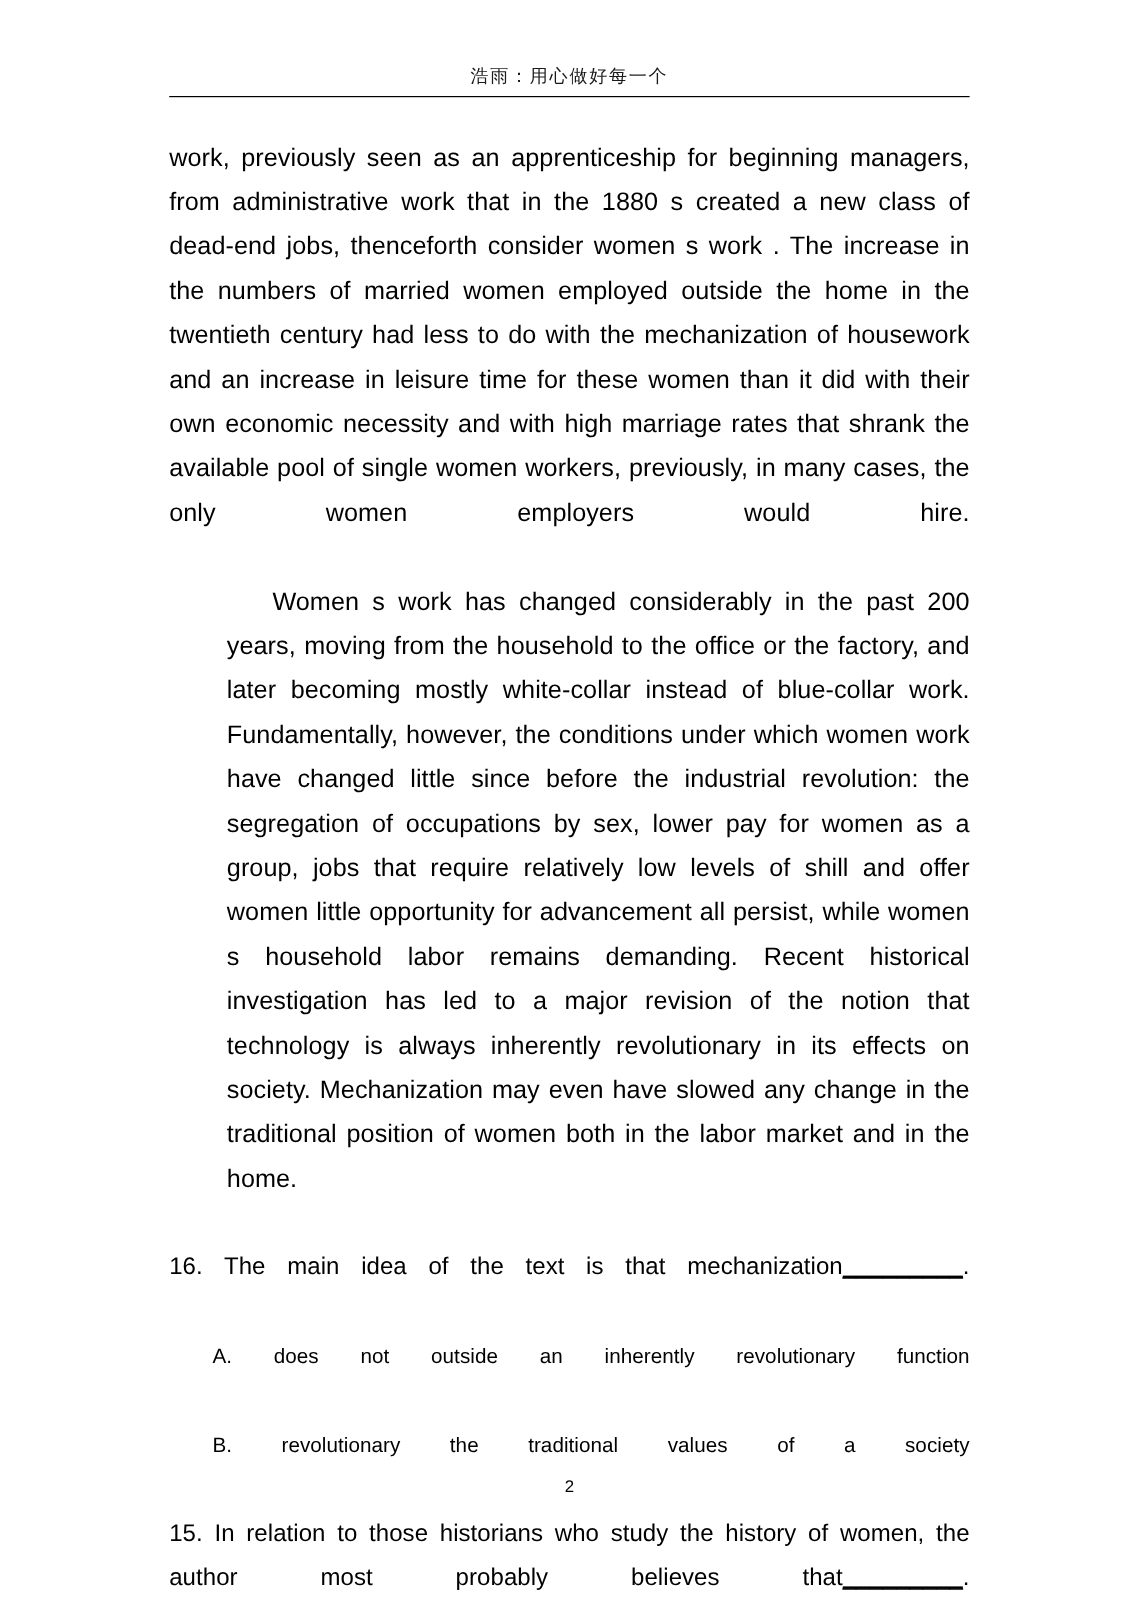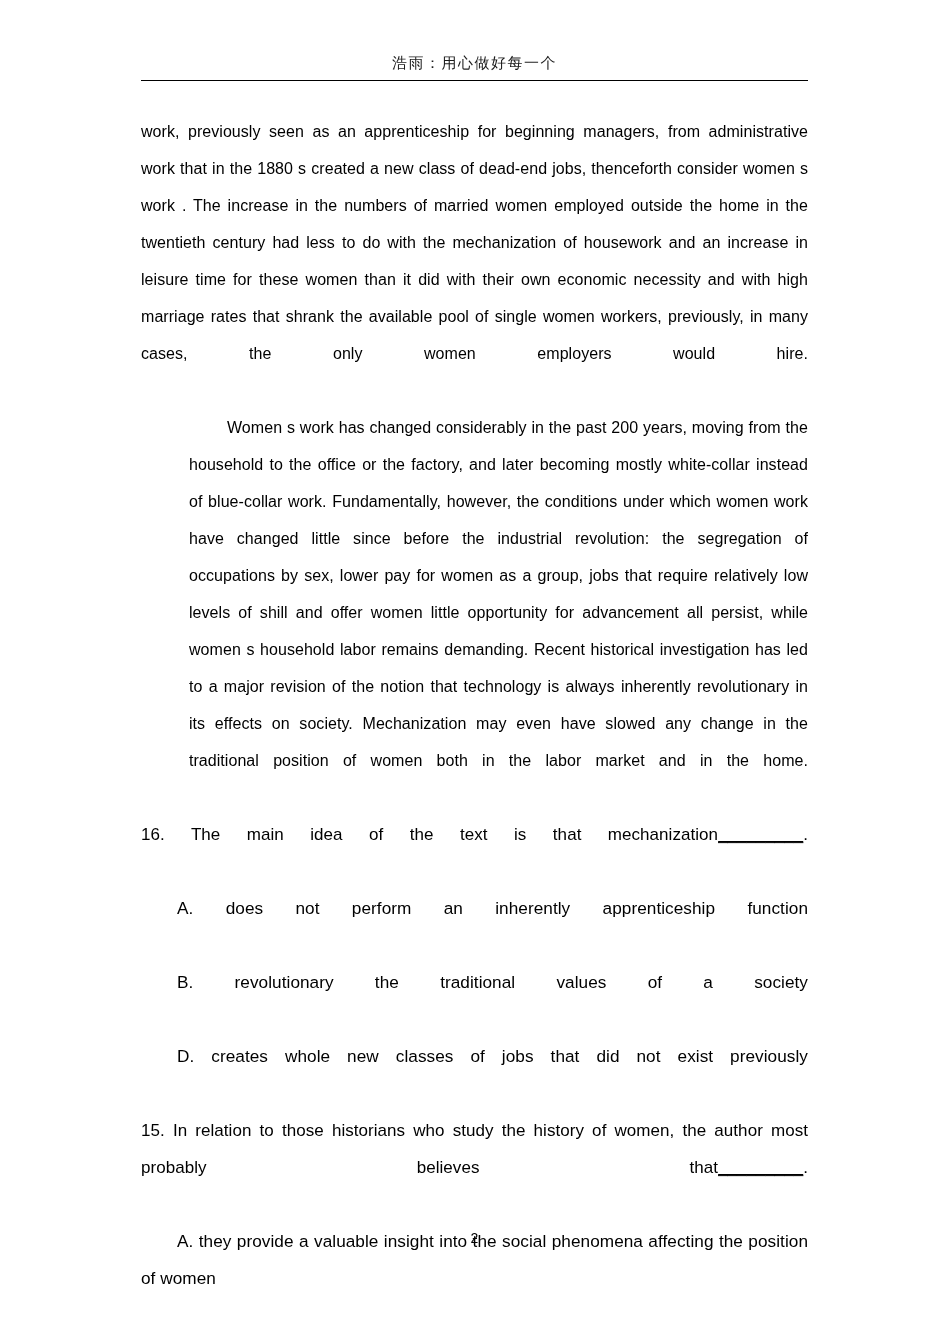--- a/index.html
+++ b/index.html
@@ -48,41 +48,41 @@
 
   
   .content {
     position: absolute;
     left: 141px;
     top: 113px;
     width: 667px;
   }
 
   .para {
-    font-size: 16px;
+    font-size: 21px;
     line-height: 37px;
     text-align: justify;
     text-justify: inter-word;
     margin: 0;
     letter-spacing: 0.05px;
     word-spacing: 0.2px;
   }
   .para.indent {
     text-indent: 38px;
     margin-left: 48px;
   }
   
   .para::after {
     content: "";
     display: inline-block;
     width: 100%;
   }
 
   .q-line {
-    font-size: 17px;
+    font-size: 20px;
     line-height: 37px;
     text-align: justify;
     text-justify: inter-word;
     margin: 0;
     letter-spacing: 0.05px;
   }
   .q-line::after {
     content: "";
     display: inline-block;
     width: 100%;
@@ -136,23 +136,22 @@
   </div>
 
   <div class="content">
 
     <p class="para">work, previously seen as an apprenticeship for beginning managers, from administrative work that in the 1880 s created a new class of  dead-end  jobs, thenceforth consider   women s work . The increase in the numbers of married women employed outside the home in the twentieth century had less to do with the mechanization of housework and an increase in leisure time for these women than it did with their own economic necessity and with high marriage rates that shrank the available pool of single women workers, previously, in many cases, the only women employers would hire.</p>
 
     <p class="para indent">Women s work has changed considerably in the past 200 years, moving from the household to the office or the factory, and later becoming mostly white-collar instead of blue-collar work. Fundamentally, however, the conditions under which women work have changed little since before the industrial revolution: the segregation of occupations by sex, lower pay for women as a group, jobs that require relatively low levels of shill and offer women little opportunity for advancement all persist, while women s household labor remains demanding. Recent historical investigation has led to a major revision of the notion that technology is always inherently revolutionary in its effects on society. Mechanization may even have slowed any change in the traditional position of women both in the labor market and in the home.</p>
 
     <p class="q-line"><span>16. The main idea of the text is that mechanization</span><span class="blank">_________</span><span>.</span></p>
 
-    <p class="opt-line">A. does not perform an inherently apprenticeship function</p>
+    <p class="opt-line">A. does not outside an inherently revolutionary function</p>
     <p class="opt-line">B. revolutionary the traditional values of a society</p>
-    <p class="opt-line">D. creates whole new classes of jobs that did not exist previously</p>
 
     <p class="q-line"><span>15. In relation to those historians who study the history of women, the author most probably believes that</span><span class="blank">_________</span><span>.</span></p>
 
     <p class="opt-line wrap">A. they provide a valuable insight into the social phenomena affecting the position of women</p>
 
   </div>
 
   <div class="footer">2</div>
 
 </div>

